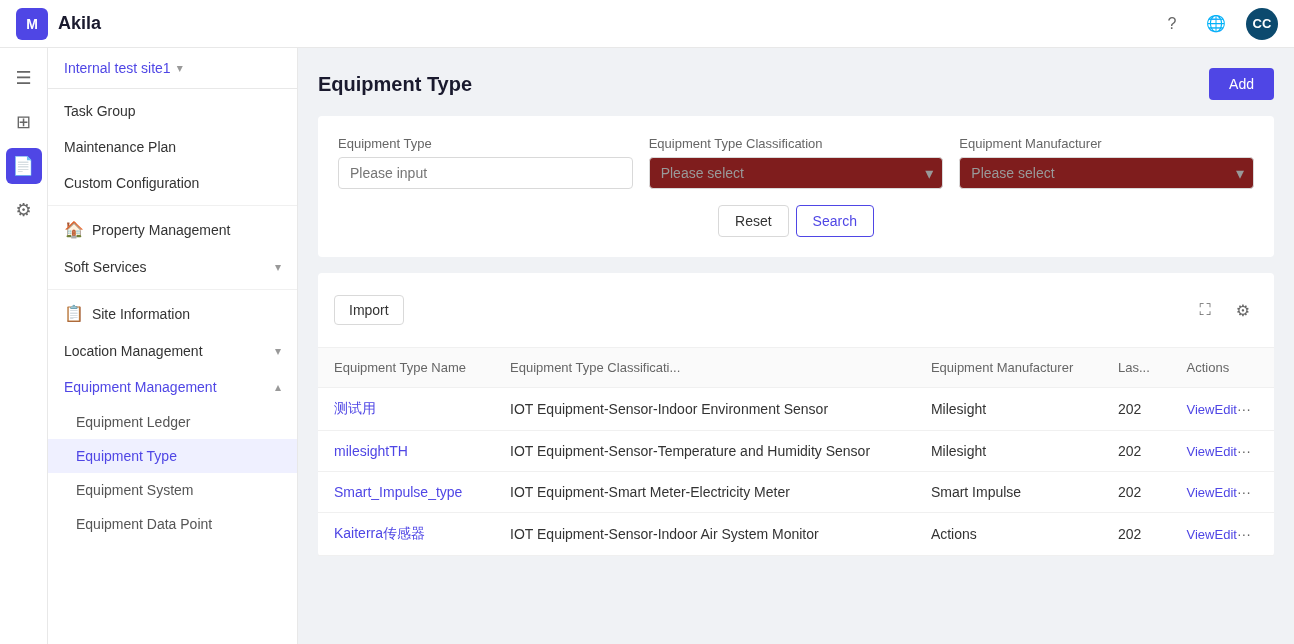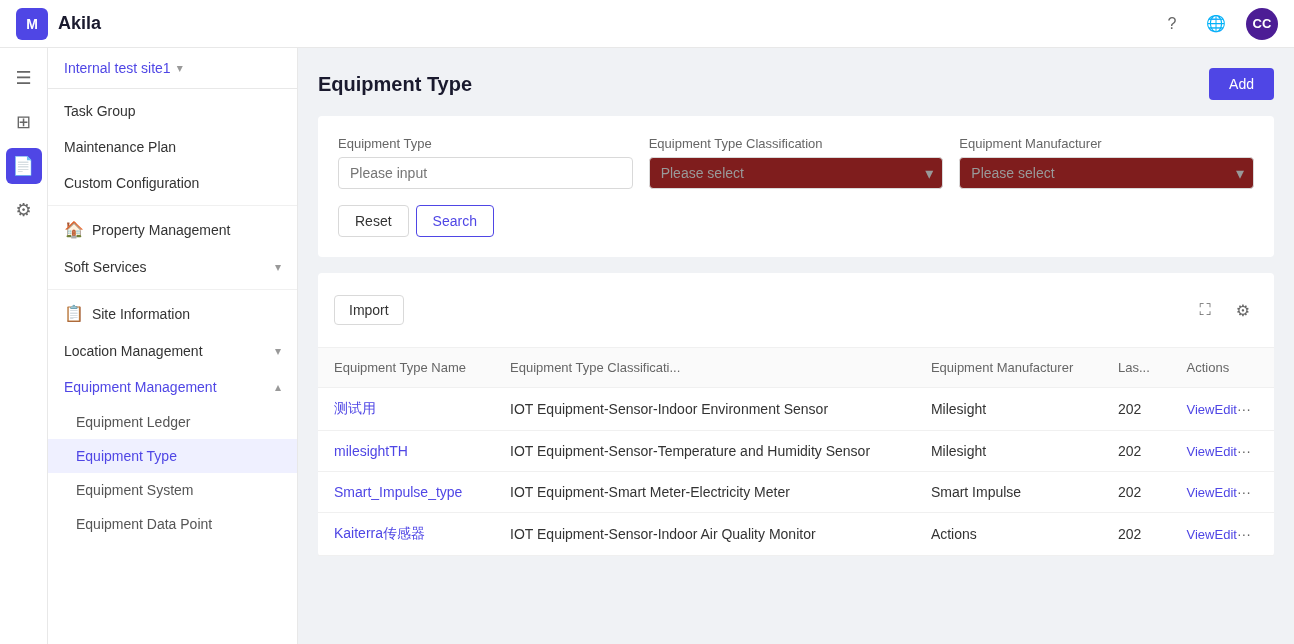--- a/index.html
+++ b/index.html
@@ -28,21 +28,21 @@
     .top-nav-right { display: flex; align-items: center; gap: 16px; }
     .nav-icon {
       width: 28px; height: 28px;
       border-radius: 50%;
       display: flex; align-items: center; justify-content: center;
       color: #666; font-size: 16px; cursor: pointer;
     }
     .avatar {
       width: 32px; height: 32px;
       border-radius: 50%;
-      background: #4c1d95;
+      background: #0c4a6e;
       display: flex; align-items: center; justify-content: center;
       color: #fff; font-weight: bold; font-size: 13px; cursor: pointer;
     }
 
     
     .main-layout {
       display: flex;
       flex: 1;
       overflow: hidden;
     }
@@ -177,21 +177,21 @@
     }
     .filter-select-wrapper::after {
       content: '▾';
       position: absolute;
       right: 10px;
       top: 50%;
       transform: translateY(-50%);
       color: #999;
       pointer-events: none;
     }
-    .filter-actions { display: flex; gap: 7px; }
+    .filter-actions { display: flex; gap: 7px; justify-content: center; }
     .reset-btn {
       border: 1px solid #d9d9d9;
       background: #fff;
       padding: 7px 16px;
       border-radius: 4px;
       font-size: 14px;
       cursor: pointer;
       color: #333;
     }
     .search-btn {
@@ -432,21 +432,21 @@
       <td>
         <div class="actions-cell">
           <span class="action-link">View</span>
           <span class="action-link">Edit</span>
           <span class="action-more">···</span>
         </div>
       </td>
     </tr>
             <tr>
       <td style="color:#4f46e5; cursor:pointer;">Kaiterra传感器</td>
-      <td>IOT Equipment-Sensor-Indoor Air Quality Monitor</td>
+      <td>IOT Equipment-Sensor-Indoor Air System Monitor</td>
       <td>Actions</td>
       <td>202</td>
       <td>
         <div class="actions-cell">
           <span class="action-link">View</span>
           <span class="action-link">Edit</span>
           <span class="action-more">···</span>
         </div>
       </td>
     </tr>

